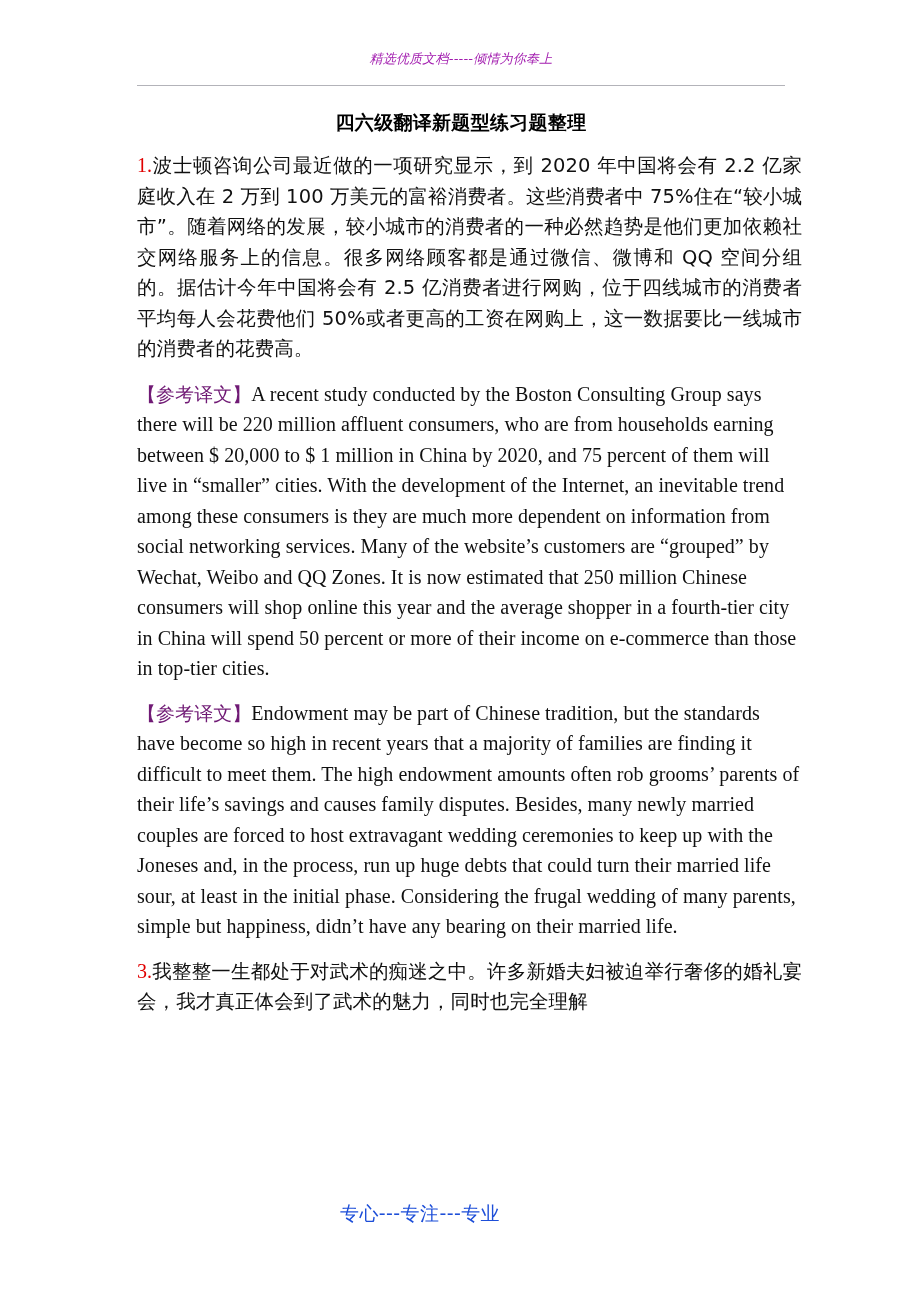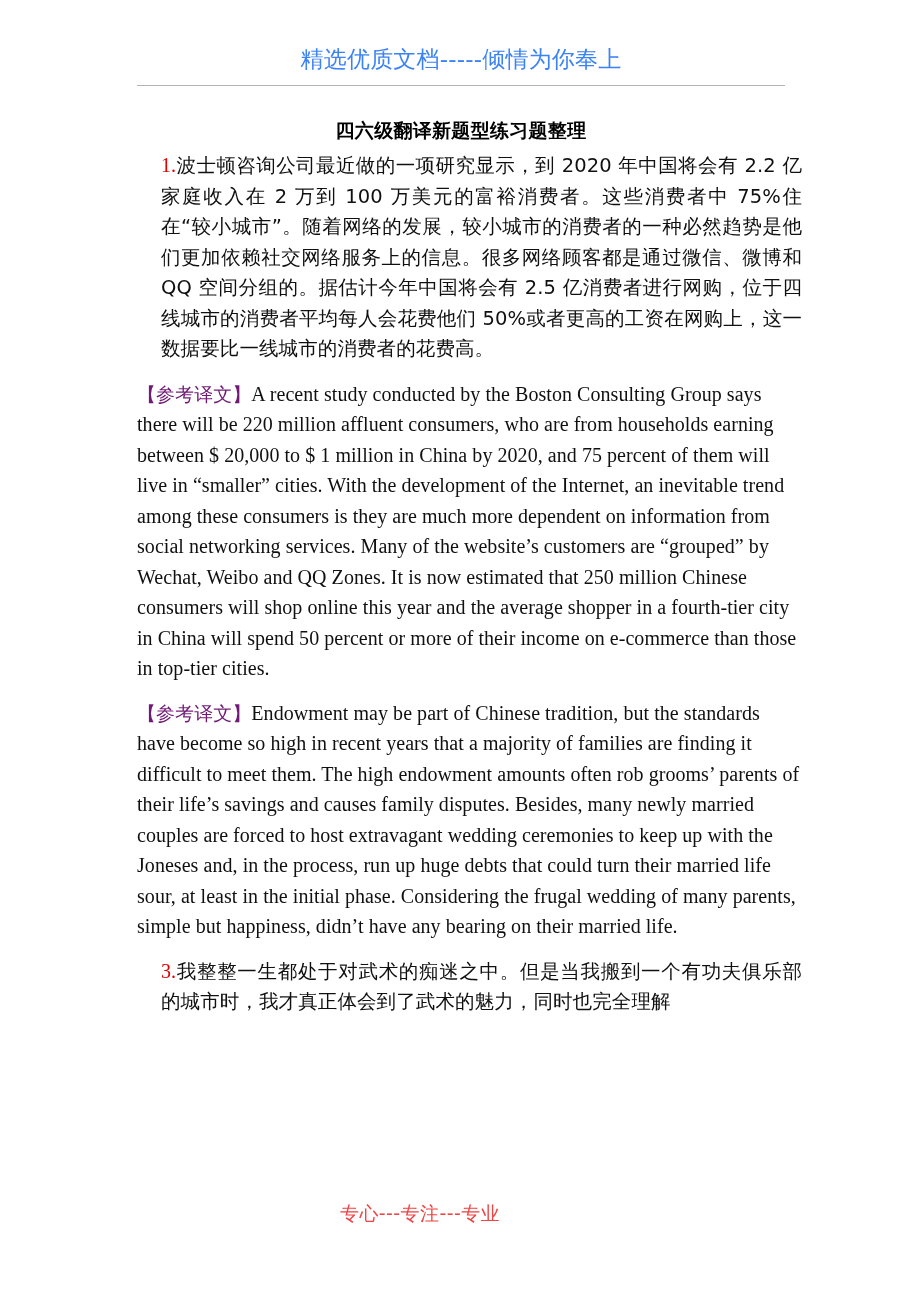--- a/index.html
+++ b/index.html
@@ -27,25 +27,26 @@
   .doc-header {
     position: absolute;
     left: 137px;
     top: 47px;
     width: 648px;
     text-align: center;
   }
   .doc-header .hdr-text {
     display: inline-block;
     font-family: "DejaVu Sans", "Liberation Sans", sans-serif;
-    font-size: 23px;
+    font-size: 13px;
     line-height: 24px;
-    color: #3b82f6;
+    color: #a21caf;
     letter-spacing: 0.2px;
     white-space: nowrap;
+    font-style: italic;
   }
   .header-rule {
     position: absolute;
     left: 137px;
     top: 85px;
     width: 648px;
     height: 1px;
     background: #9a9aa2;
     opacity: 0.75;
   }
@@ -56,21 +57,20 @@
     left: 137px;
     top: 108px;
     width: 648px;
     text-align: center;
     font-family: "DejaVu Sans", "Liberation Sans", sans-serif;
     font-size: 19px;
     font-weight: bold;
     line-height: 28px;
     color: #000000;
     letter-spacing: 0.3px;
-    margin-top: 8px;
   }
 
   
   .content {
     position: absolute;
     left: 137px;
     top: 150px;
     width: 665px;
   }
 
@@ -81,21 +81,20 @@
 
   
   p.cn {
     font-family: "DejaVu Sans", "Liberation Sans", sans-serif;
     font-size: 19.5px;
     line-height: 30.5px;
     color: #101010;
     text-align: justify;
     text-justify: inter-ideograph;
     letter-spacing: 0.1px;
-    margin-left: 24px;
   }
   p.cn .num {
     color: #e00000;
     font-family: "Liberation Serif", serif;
     font-size: 20px;
     font-weight: normal;
   }
 
   
   p.en {
@@ -115,21 +114,21 @@
   
   .doc-footer {
     position: absolute;
     left: 0;
     top: 1200px;
     width: 840px;
     text-align: center;
     font-family: "DejaVu Sans", "Liberation Sans", sans-serif;
     font-size: 19px;
     line-height: 26px;
-    color: #ef4444;
+    color: #1d4ed8;
     letter-spacing: 0.4px;
   }
 </style>
 </head>
 <body>
 
 <div class="page">
 
   <div class="doc-header">
     <span class="hdr-text">精选优质文档-----倾情为你奉上</span>
@@ -140,21 +139,21 @@
 
   <div class="content">
 
     <p class="para cn"><span class="num">1.</span><span>波士顿咨询公司最近做的一项研究显示，到 2020 年中国将会有 2.2 亿家庭收入在 2 万到 100 万美元的富裕消费者。这些消费者中 75%住在“较小城市”。随着网络的发展，较小城市的消费者的一种必然趋势是他们更加依赖社交网络服务上的信息。很多网络顾客都是通过微信、微博和 QQ 空间分组的。据估计今年中国将会有 2.5 亿消费者进行网购，位于四线城市的消费者平均每人会花费他们 50%或者更高的工资在网购上，这一数据要比一线城市的消费者的花费高。</span></p>
 
     <p class="para en"><span class="tag">【参考译文】</span><span>A recent study conducted by the Boston Consulting Group says there will be 220 million affluent consumers, who are from households earning between $ 20,000 to $ 1 million in China by 2020, and 75 percent of them will live in “smaller” cities. With the development of the Internet, an inevitable trend among these consumers is they are much more dependent on information from social networking services. Many of the website’s customers are “grouped” by Wechat, Weibo and QQ Zones. It is now estimated that 250 million Chinese consumers will shop online this year and the average shopper in a fourth-tier city in China will spend 50 percent or more of their income on e-commerce than those in top-tier cities.</span></p>
 
 
     <p class="para en"><span class="tag">【参考译文】</span><span>Endowment may be part of Chinese tradition, but the standards have become so high in recent years that a majority of families are finding it difficult to meet them. The high endowment amounts often rob grooms’ parents of their life’s savings and causes family disputes. Besides, many newly married couples are forced to host extravagant wedding ceremonies to keep up with the Joneses and, in the process, run up huge debts that could turn their married life sour, at least in the initial phase. Considering the frugal wedding of many parents, simple but happiness, didn’t have any bearing on their married life.</span></p>
 
-    <p class="para cn"><span class="num">3.</span><span>我整整一生都处于对武术的痴迷之中。但是当我搬到一个有功夫俱乐部的城市时，我才真正体会到了武术的魅力，同时也完全理解</span></p>
+    <p class="para cn"><span class="num">3.</span><span>我整整一生都处于对武术的痴迷之中。许多新婚夫妇被迫举行奢侈的婚礼宴会，我才真正体会到了武术的魅力，同时也完全理解</span></p>
 
   </div>
 
   <div class="doc-footer">
     <span>专心---专注---专业</span>
   </div>
 
 </div>
 
 </body></html>

